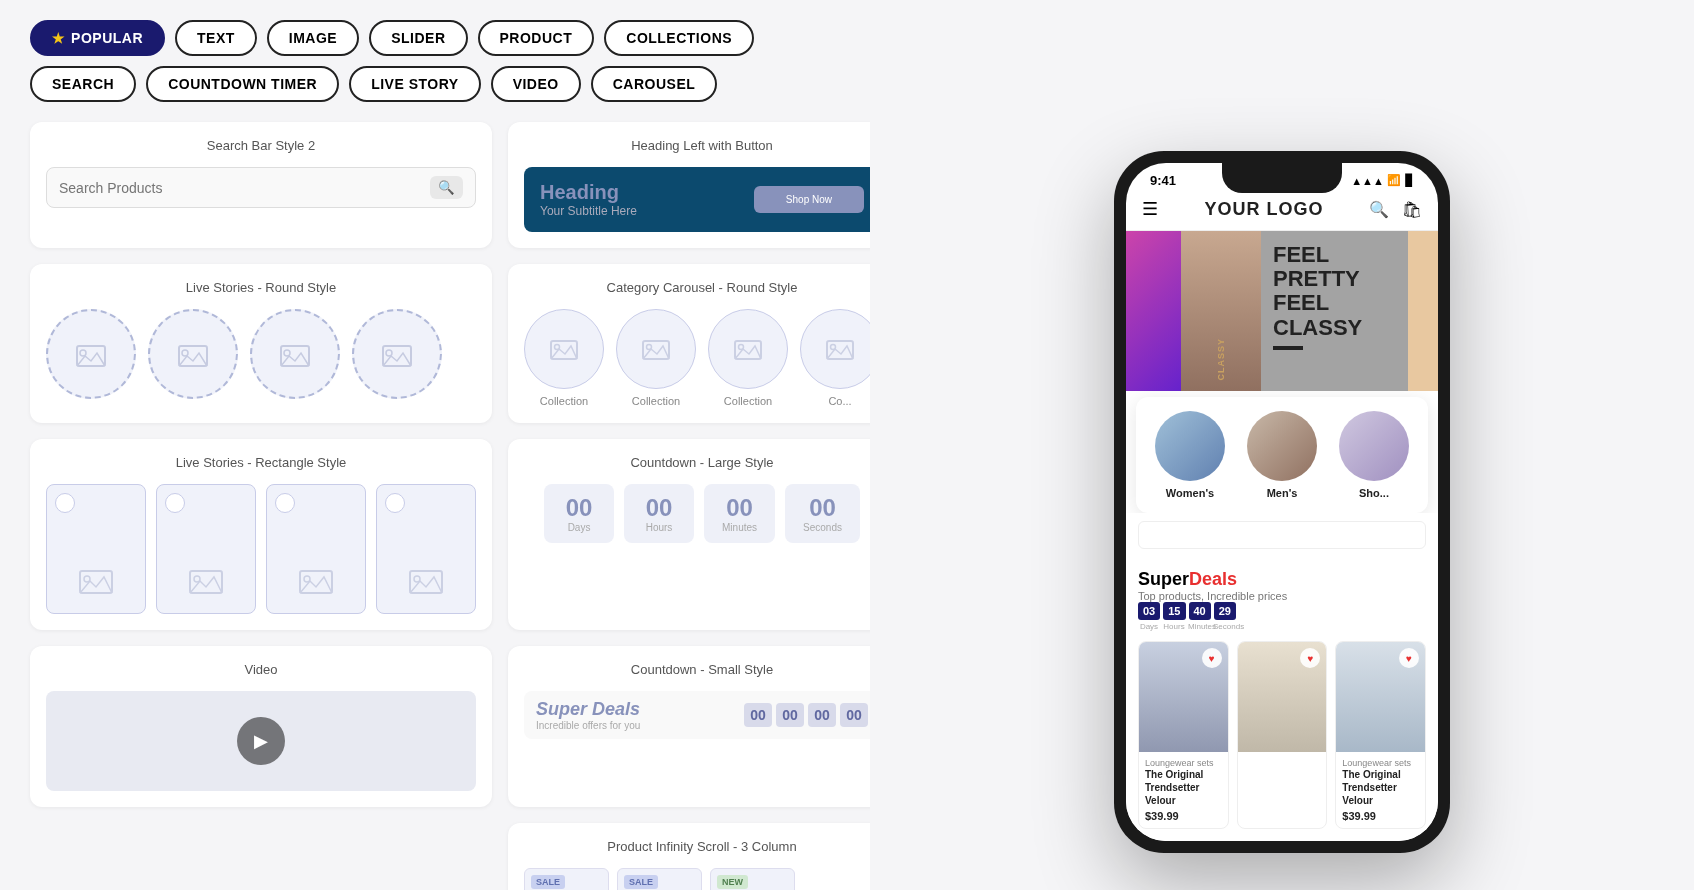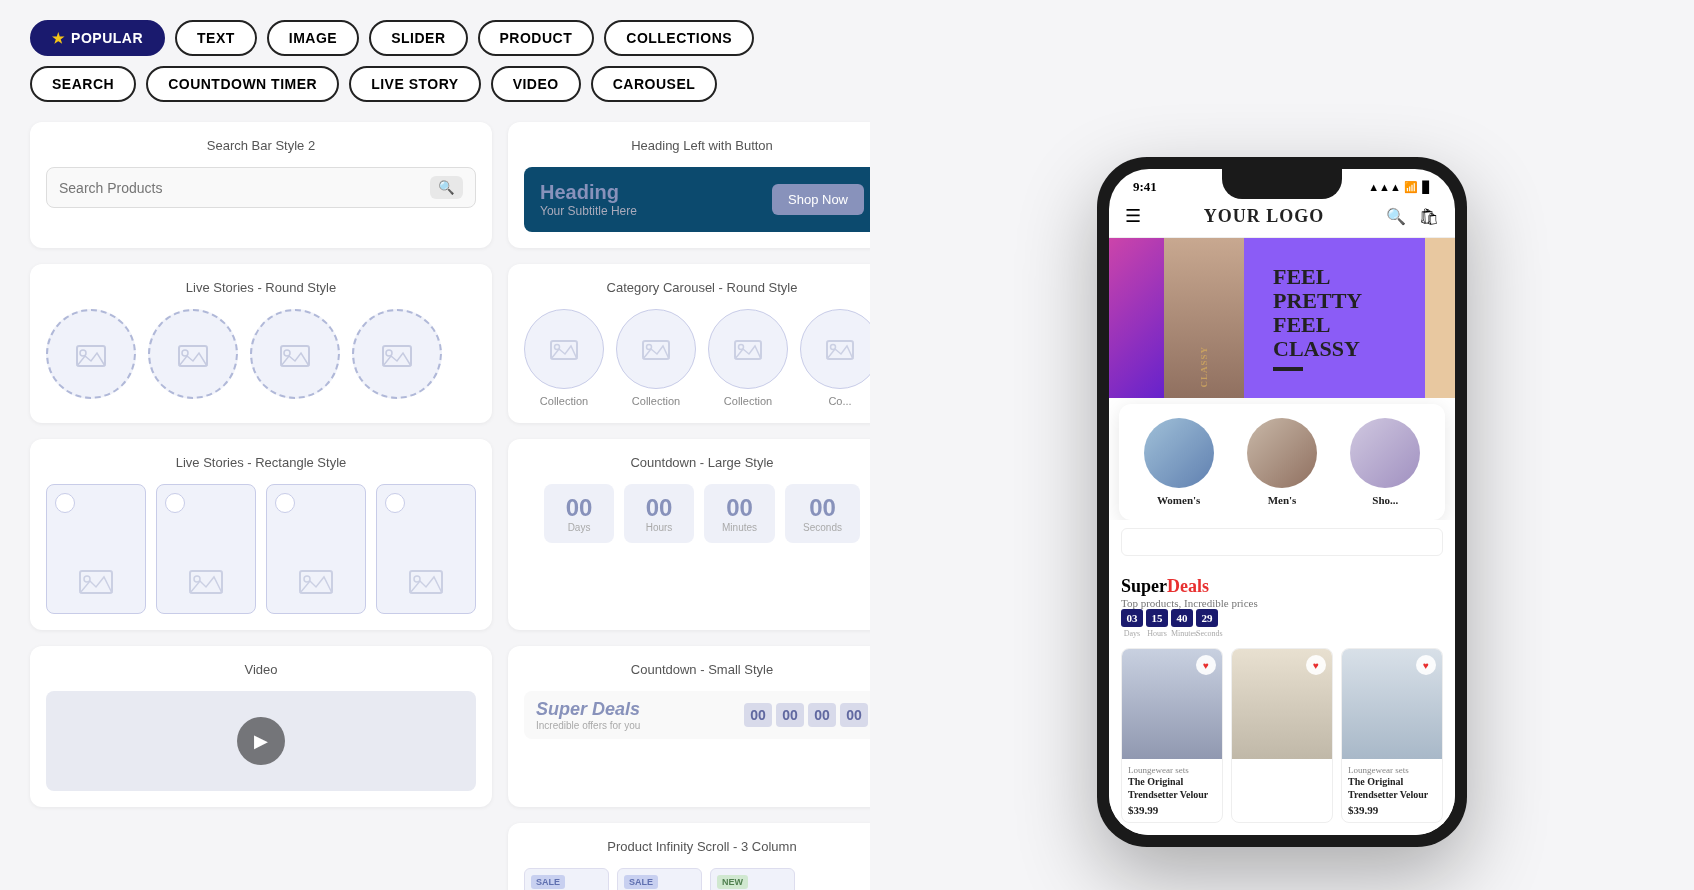--- a/index.html
+++ b/index.html
@@ -110,22 +110,22 @@
     }
     .heading-demo .heading-text p {
       font-size: 12px;
       color: #aab;
     }
     .shop-now-btn {
       background: #8892bb;
       color: white;
       border: none;
       border-radius: 6px;
-      padding: 8px 16px;
-      font-size: 13px;
+      padding: 8px 32px;
+      font-size: 10px;
       cursor: pointer;
     }
 
     
     .stories-round {
       display: flex;
       gap: 12px;
       overflow: hidden;
     }
     .story-circle {
@@ -320,22 +320,21 @@
       flex: 1;
       display: flex;
       align-items: center;
       justify-content: center;
       background: #f5f5f7;
       padding: 20px;
     }
 
     .phone-wrapper {
       position: relative;
-      width: 370px;
-      font-family: Liberation Serif, serif;
+      width: 336px;
     }
 
     .phone-frame {
       background: #1a1a1a;
       border-radius: 50px;
       padding: 12px;
       box-shadow: 0 30px 80px rgba(0,0,0,0.3);
       position: relative;
     }
 
@@ -403,26 +402,25 @@
     }
     .hero-slide {
       flex-shrink: 0;
     }
     .hero-slide-dark {
       width: 50px;
       background: linear-gradient(135deg, #cc44aa, #6622cc);
     }
     .hero-slide-main {
       flex: 1;
-      background: #8b5cf6;
-      display: flex;
-      align-items: center;
+      background: #a3a3a3;
+      display: flex;
+      align-items: flex-start;
       position: relative;
       overflow: hidden;
-      gap: 17px;
     }
     .hero-model {
       width: 80px;
       height: 160px;
       background: linear-gradient(to bottom, #c8a060, #a07040);
       position: relative;
     }
     .hero-text-block {
       flex: 1;
       padding: 12px;

